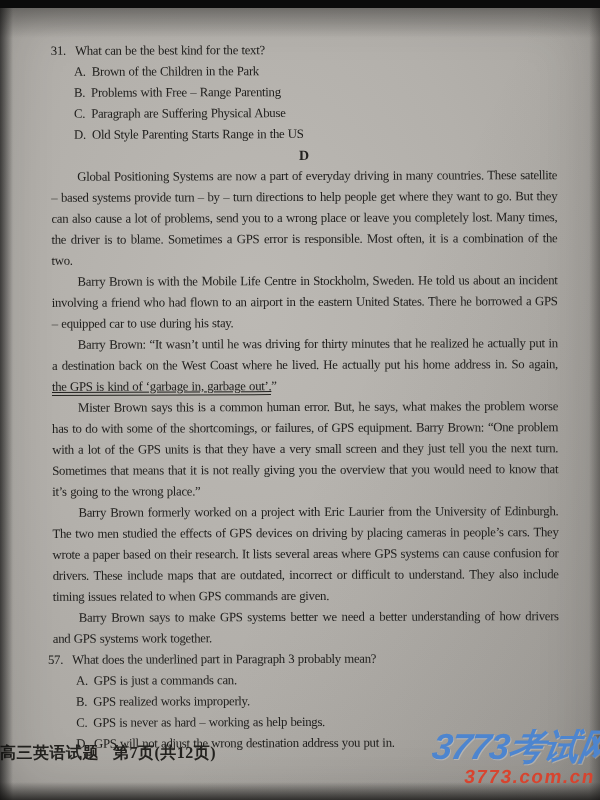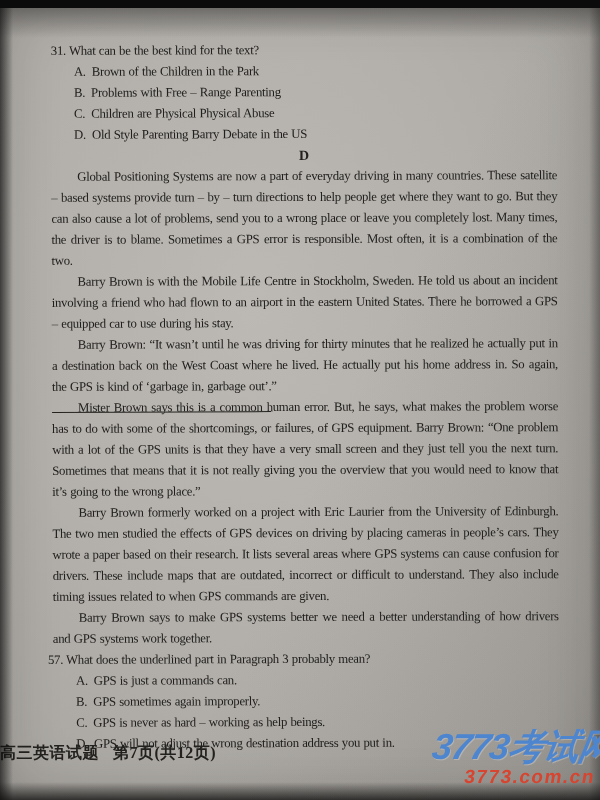--- a/index.html
+++ b/index.html
@@ -32,36 +32,36 @@
     top: 40px;
     width: 506px;
     font-size: 12.8px;
     letter-spacing: -0.3px;
     word-spacing: 0.5px;
     line-height: 21px;
     transform: rotate(-0.2deg);
     z-index: 2;
   }
   .q-line { padding-left: 24px; text-indent: -24px; }
-  .q-num  { margin-right: 3px; }
+  .q-num  { margin-right: 9px; }
   .q32 .q-line { margin-left: -5px; }
   .options { margin-left: 23px; }
   .opt-label { margin-right: 6px; }
   .section-heading {
     text-align: center;
     font-weight: bold;
     font-size: 14px;
     letter-spacing: 0;
   }
   .passage p {
     margin: 0;
     text-indent: 26px;
     text-align: justify;
   }
-  .u { border-bottom: 1px solid #24231f; padding-bottom: 18px; }
+  .u { border-bottom: 1px solid #24231f; padding-bottom: 1px; text-decoration: underline; }
 
   .footer {
     position: absolute;
     top: 743px;
     left: 0;
     width: 504px;
     text-align: left;
     font-size: 16px;
     font-weight: 600;
     letter-spacing: 0.5px;
@@ -109,24 +109,24 @@
         <span class="q-num">31.</span><span>What can be the best kind for the text?</span>
       </div>
       <div class="options">
         <div class="opt">
           <span class="opt-label">A.</span><span>Brown of the Children in the Park</span>
         </div>
         <div class="opt">
           <span class="opt-label">B.</span><span>Problems with Free – Range Parenting</span>
         </div>
         <div class="opt">
-          <span class="opt-label">C.</span><span>Children are Physical Physical Abuse</span>
+          <span class="opt-label">C.</span><span>Paragraph are Suffering Physical Abuse</span>
         </div>
         <div class="opt">
-          <span class="opt-label">D.</span><span>Old Style Parenting Barry Debate in the US</span>
+          <span class="opt-label">D.</span><span>Old Style Parenting Starts Range in the US</span>
         </div>
       </div>
     </div>
 
     <div class="section-heading">D</div>
 
     <div class="passage">
       <p>Global Positioning Systems are now a part of everyday driving in many countries. These satellite – based systems provide turn – by – turn directions to help people get where they want to go. But they can also cause a lot of problems, send you to a wrong place or leave you completely lost. Many times, the driver is to blame. Sometimes a GPS error is responsible. Most often, it is a combination of the two.</p>
       <p>Barry Brown is with the Mobile Life Centre in Stockholm, Sweden. He told us about an incident involving a friend who had flown to an airport in the eastern United States. There he borrowed a GPS – equipped car to use during his stay.</p>
       <p><span>Barry Brown: “It wasn’t until he was driving for thirty minutes that he realized he actually put in a destination back on the West Coast where he lived. He actually put his home address in. So again, </span><span class="u">the GPS is kind of ‘garbage in, garbage out’.</span><span>”</span></p>
@@ -137,21 +137,21 @@
 
     <div class="question q32">
       <div class="q-line">
         <span class="q-num">57.</span><span>What does the underlined part in Paragraph 3 probably mean?</span>
       </div>
       <div class="options">
         <div class="opt">
           <span class="opt-label">A.</span><span>GPS is just a commands can.</span>
         </div>
         <div class="opt">
-          <span class="opt-label">B.</span><span>GPS sometimes again improperly.</span>
+          <span class="opt-label">B.</span><span>GPS realized works improperly.</span>
         </div>
         <div class="opt">
           <span class="opt-label">C.</span><span>GPS is never as hard – working as help beings.</span>
         </div>
         <div class="opt">
           <span class="opt-label">D.</span><span>GPS will not adjust the wrong destination address you put in.</span>
         </div>
       </div>
     </div>
 

